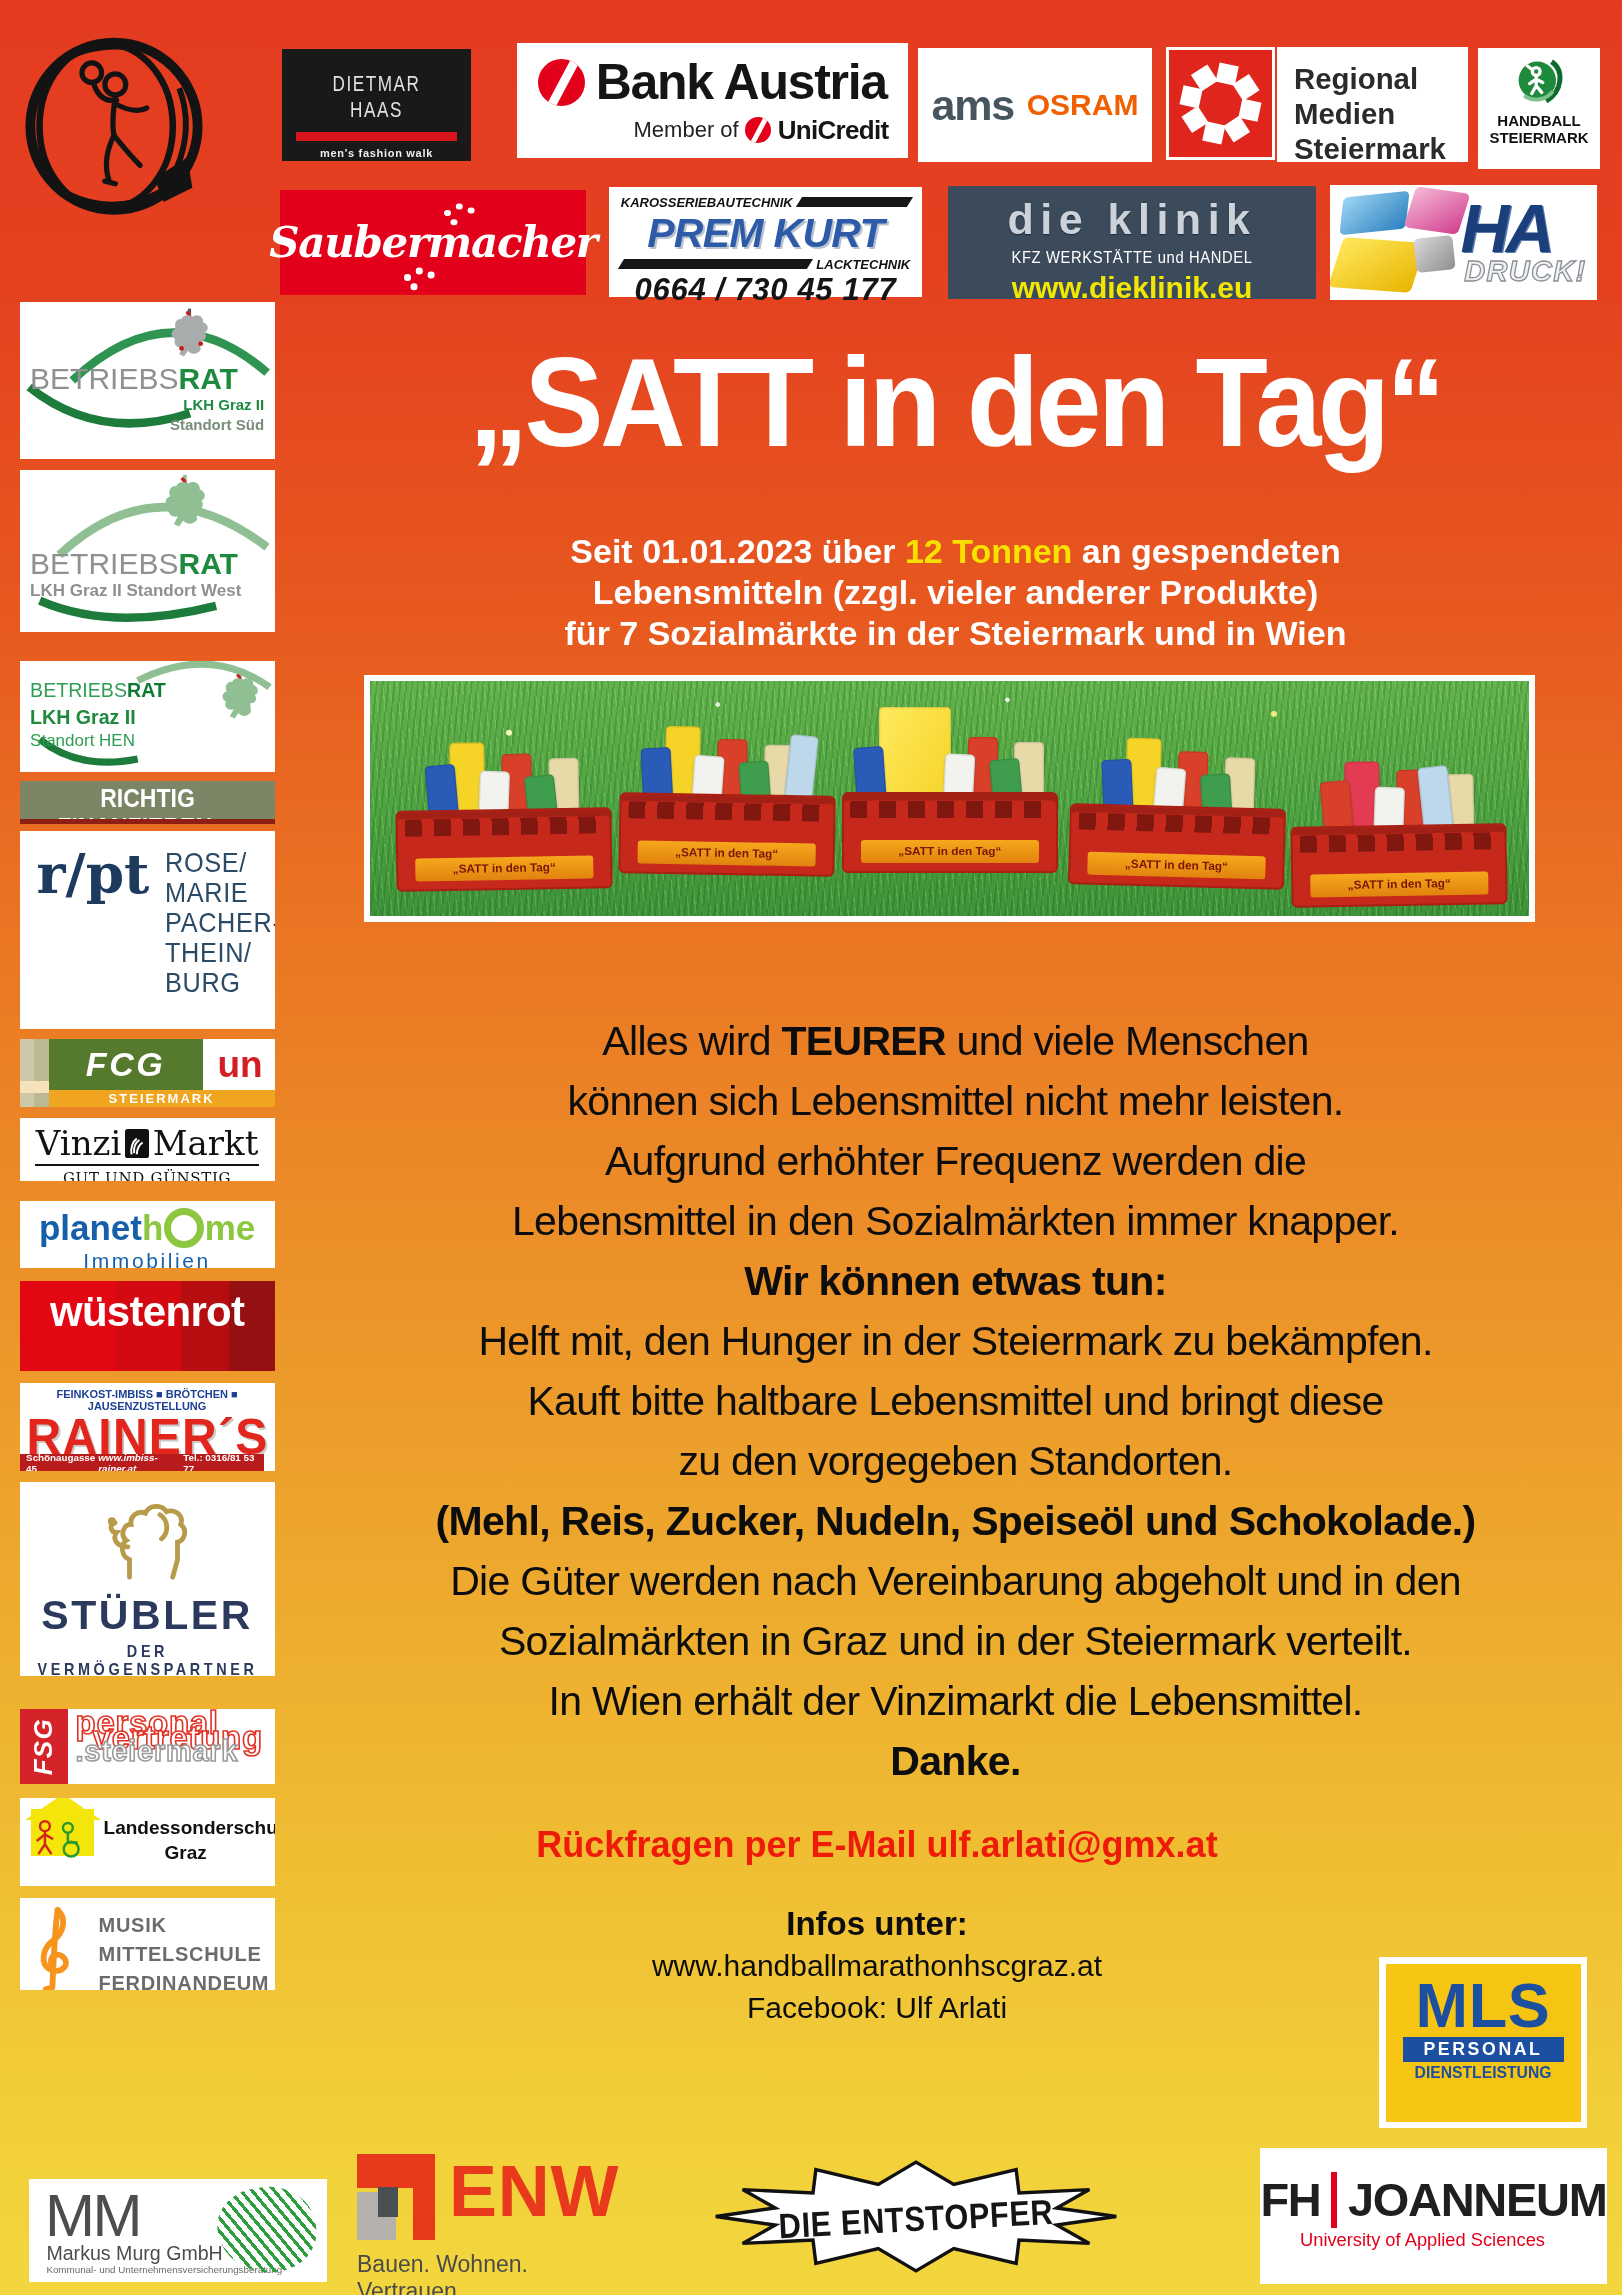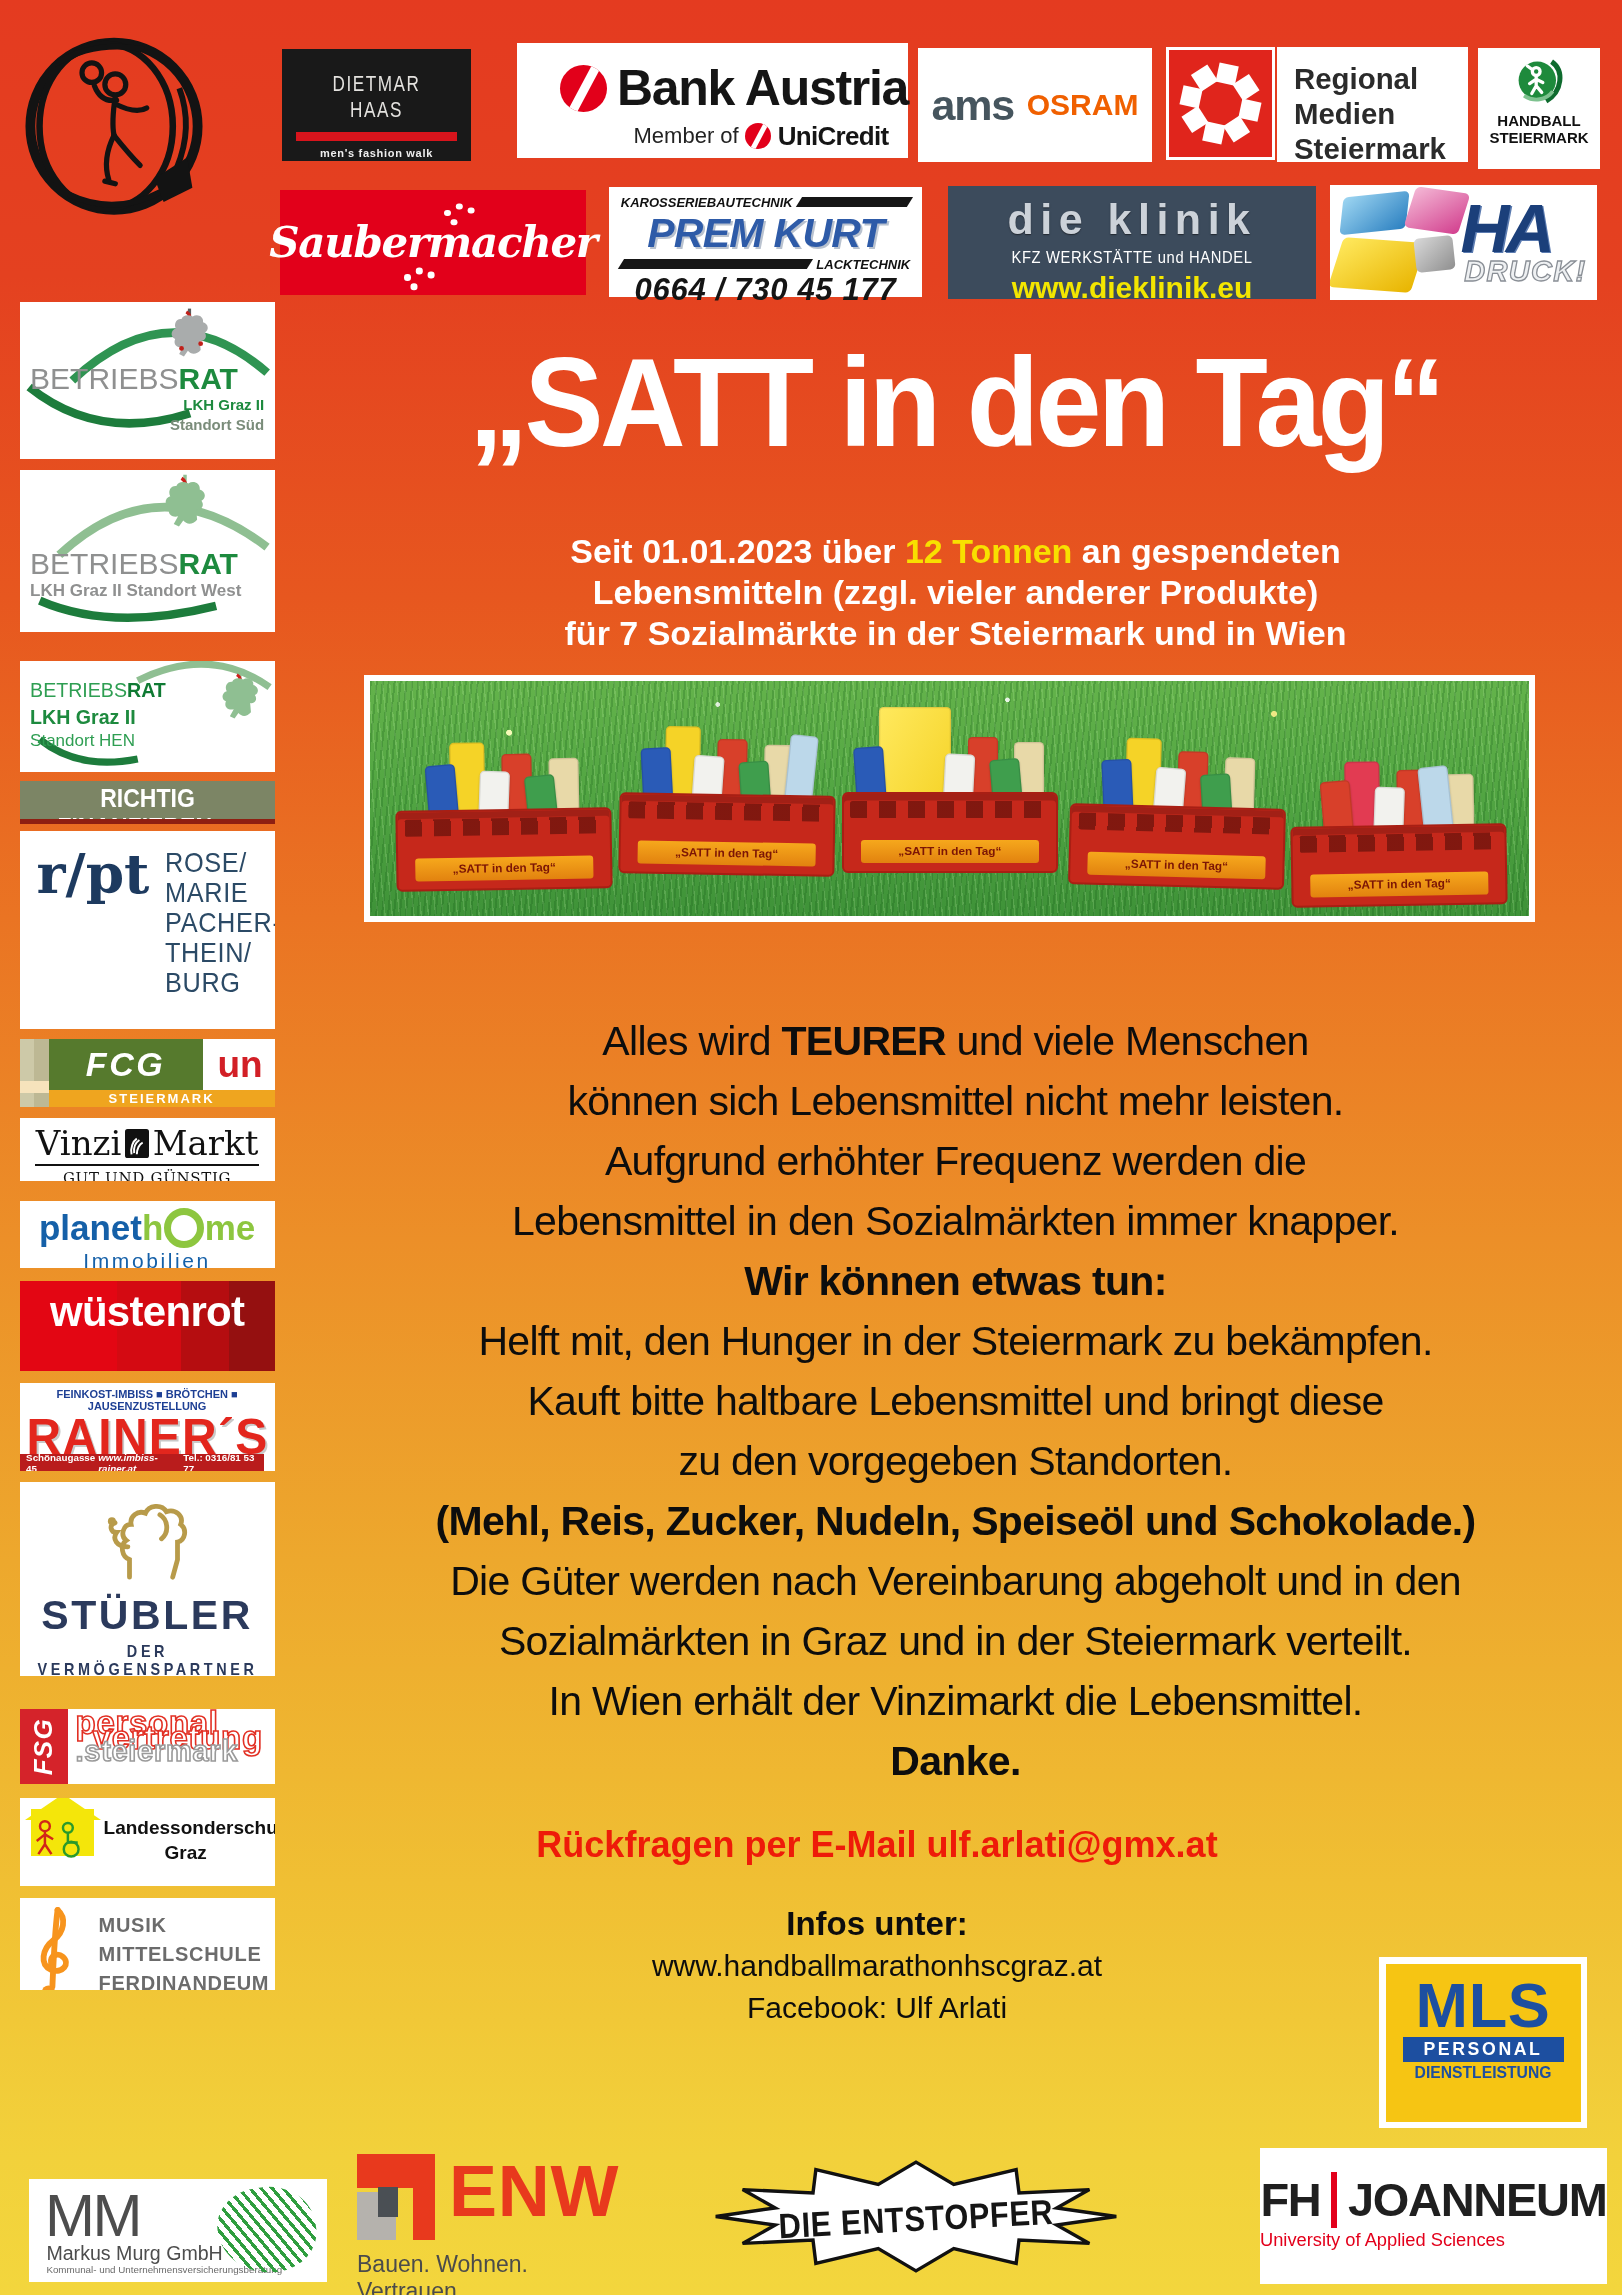--- a/index.html
+++ b/index.html
@@ -157,21 +157,21 @@
   .enw-dark{position:absolute;left:21px;top:33px;width:19.6px;height:30px;background:#4a4f54;}
   .enw-name{position:absolute;left:92px;top:-3.9px;font-size:72px;font-weight:900;color:#e8391d;letter-spacing:0.7px;}
   .enw-tag{position:absolute;left:0;top:97px;font-size:23px;color:#4b4b4b;}
   .ent-box{left:710px;top:2148px;width:484px;height:141px;}
   .ent-text{position:absolute;left:0;right:72px;top:51px;text-align:center;font-size:35px;font-weight:800;color:#151515;transform:rotate(-3deg) scaleX(.88);letter-spacing:0.7px;}
   .fhj-box{left:1260px;top:2148px;width:347px;height:136px;background:#fff;}
   .fhj-row{display:flex;align-items:center;justify-content:center;margin-top:23.6px;}
   .fhj-fh{font-size:47px;font-weight:600;color:#1f1f1f;letter-spacing:-1.3px;}
   .fhj-bar{width:6.5px;height:56px;background:#e3001b;margin:0 10.5px;}
   .fhj-name{font-size:47px;font-weight:600;color:#1f1f1f;letter-spacing:-1.3px;}
-  .fhj-sub{text-align:left;padding-right:22px;font-size:18.3px;color:#e3001b;margin-top:1.3px;}
+  .fhj-sub{text-align:center;padding-right:22px;font-size:18.3px;color:#e3001b;margin-top:1.3px;}
 </style>
 </head>
 <body>
 
 <div class="page">
 
   <div class="abs" style="left:16.4px;top:23px;width:196px;height:196px;">
     <svg viewBox="0 0 300 300" width="196" height="196">
       <circle cx="150" cy="158" r="128" stroke="#131313" stroke-width="15" fill="none"></circle>
       <ellipse cx="138" cy="158" rx="102" ry="126" stroke="#131313" stroke-width="10" fill="none"></ellipse>
@@ -192,21 +192,21 @@
     </svg>
   </div>
 
   <div class="abs dh-box" style="left:282px;top:49px;width:189px;height:90px;">
     <div class="dh-name">DIETMAR HAAS</div>
     <div class="dh-stripe"></div>
     <div class="dh-tag">men's fashion walk</div>
   </div>
 
   <div class="abs white" style="left:517px;top:43px;width:391px;height:115px;">
-    <div class="ba-row" style="margin-top:16px;justify-content:flex-end;">
+    <div class="ba-row" style="margin-top:10px;">
       <div class="ba-circle">
           <span class="slash"></span>
         </div>
       <span class="ba-name">Bank Austria</span>
     </div>
     <div class="ba-sub">
       <span class="ba-member">Member of</span>
       <div class="ba-circle small">
           <span class="slash"></span>
         </div>

